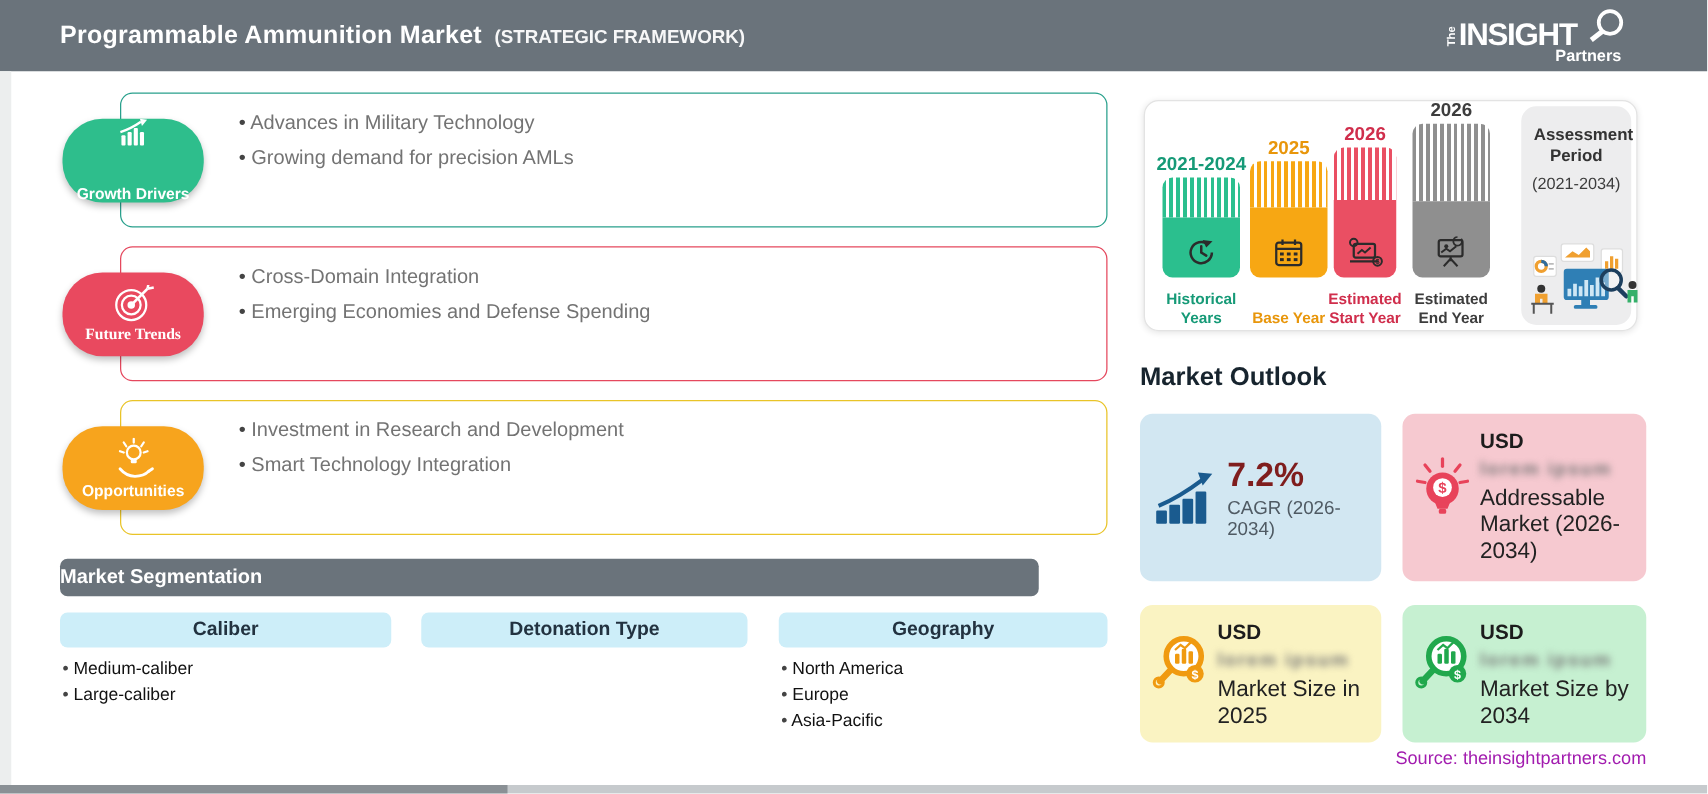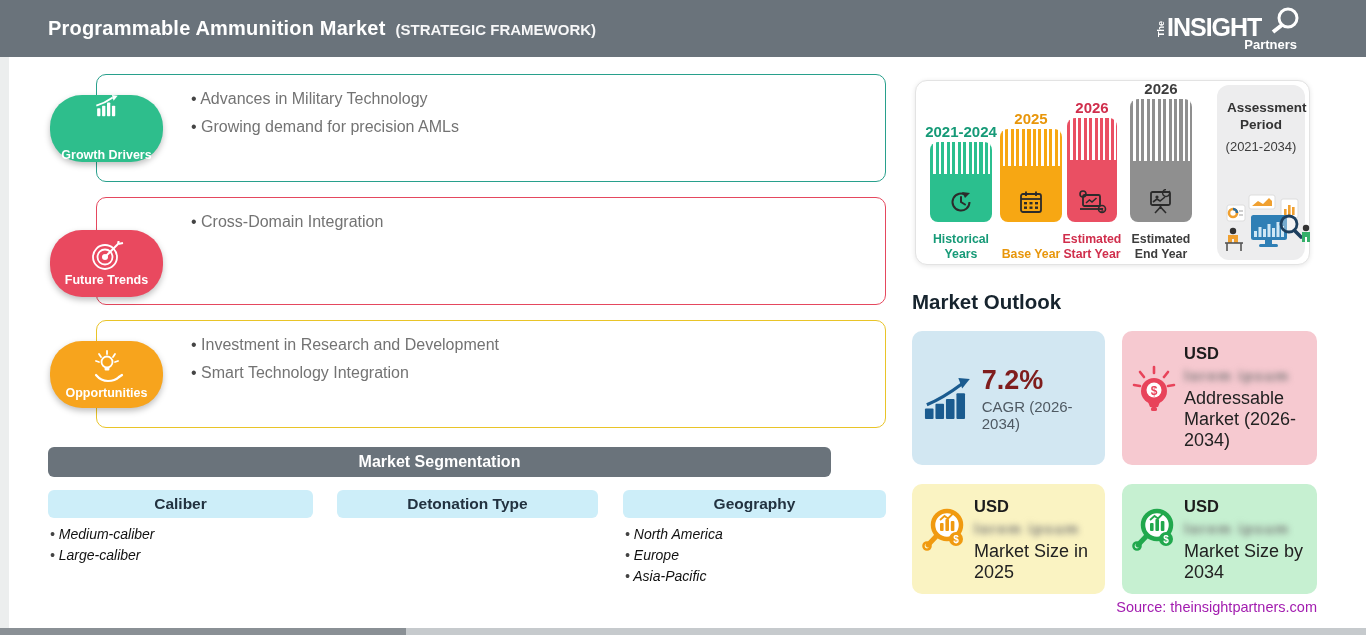--- a/index.html
+++ b/index.html
@@ -26,34 +26,34 @@
   .fbox.s1 { top:197px; border-color:#e5485e; }
   .fbox.s2 { top:320px; border-color:#e9c428; }
   .fbox ul { list-style:none; padding:15px 20px 0 94px; }
   .fbox li { font-size:16px; color:#737373; margin-bottom:10px; }
   .fbox li::before, .seg-col li::before { content:"• "; color:#444; }
 
   .badge { position:absolute; left:50px; width:113px; height:67px; border-radius:32px;
            display:flex; flex-direction:column; align-items:center; justify-content:center;
            box-shadow:0 3px 6px rgba(0,0,0,.25); z-index:2; }
   .badge.s0 { top:95px;  background:#2ebe8c;gap:28px; }
-  .badge.s1 { top:230px; background:#e9495f; }
+  .badge.s1 { top:218px; background:#e9495f;font-family:Liberation Serif, serif; }
   .badge.s2 { top:341px; background:#f7a41d; }
   .badge-label { color:#fff; font-size:12.5px; font-weight:bold; margin-top:2px; }
 
   
   .seg-bar { position:absolute; left:48px; top:447px; width:783px; height:30px; background:#6a737b;
-             border-radius:6px; color:#fff; font-weight:bold; font-size:16px; text-align:center;
+             border-radius:6px; color:#fff; font-weight:bold; font-size:16px; text-align:left;
              line-height:30px; }
   .seg-head { position:absolute; top:490px; height:28px; background:#cdeef9; border-radius:6px;
               text-align:center; line-height:28px; font-weight:bold; font-size:15.5px; color:#223240; }
   .seg-head.c0 { left:48px;  width:265px; }
   .seg-head.c1 { left:337px; width:261px; }
   .seg-head.c2 { left:623px; width:263px; }
-  .seg-col { position:absolute; top:524px; list-style:none;font-style:italic; }
+  .seg-col { position:absolute; top:524px; list-style:none; }
   .seg-col.c0 { left:50px; }
   .seg-col.c1 { left:337px; }
   .seg-col.c2 { left:625px; }
   .seg-col li { font-size:14px; color:#111; line-height:21px; }
 
   
   .tpanel { position:absolute; left:915px; top:80px; width:395px; height:185px; background:#fff;
             border:1px solid #e3e3e3; border-radius:12px; box-shadow:0 1px 5px rgba(0,0,0,.10); }
   .tbar { position:absolute; top:0; bottom:0; }
   .tbar.b0 { left:14px;  width:62px; --h:80px;  --bc:#2bbf8e; --tc:#169a77; }
@@ -134,20 +134,21 @@
       </g>
       <path d="M5 13 Q15 10 25 3" stroke="#fff" stroke-width="2.4" fill="none"></path>
       <polygon points="24,0 31,1 26,7" fill="#fff"></polygon>
     </svg>
     <span class="badge-label">Growth Drivers</span>
   </div>
 
   <div class="fbox s1">
     <ul>
       <li>Cross-Domain Integration</li>
+      <li>Emerging Economies and Defense Spending</li>
     </ul>
   </div>
   <div class="badge s1">
     <svg width="34" height="30" viewBox="0 0 34 30">
       <circle cx="15" cy="16" r="12" fill="none" stroke="#fff" stroke-width="1.8"></circle>
       <circle cx="15" cy="16" r="7.5" fill="none" stroke="#fff" stroke-width="1.8"></circle>
       <circle cx="15" cy="16" r="3" fill="#fff"></circle>
       <line x1="15" y1="16" x2="28" y2="3" stroke="#fff" stroke-width="2"></line>
       <path d="M28 3 l5 -1 M28 3 l1 -5" stroke="#fff" stroke-width="2"></path>
     </svg>

